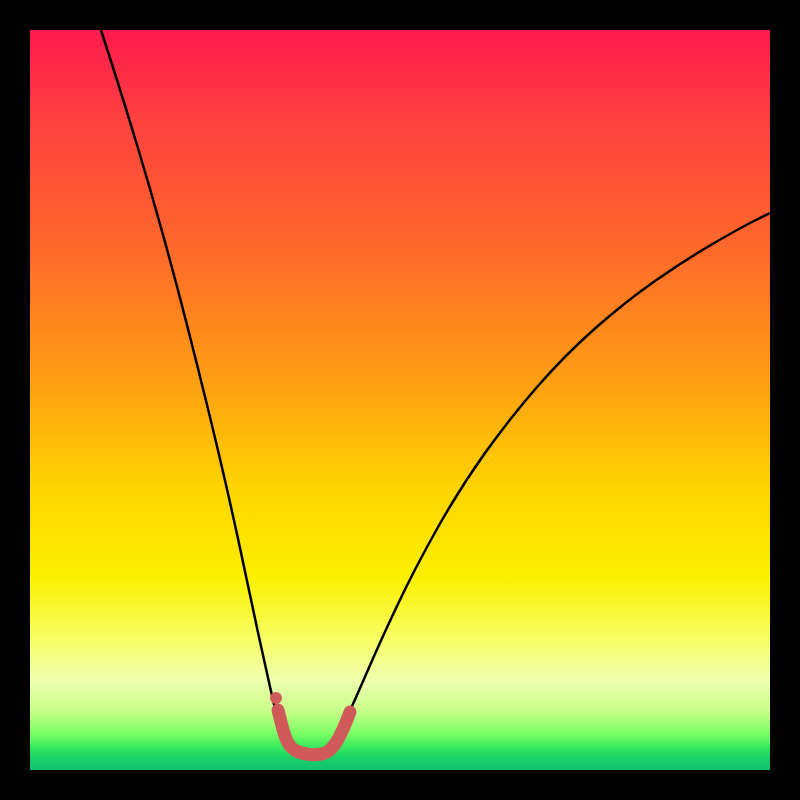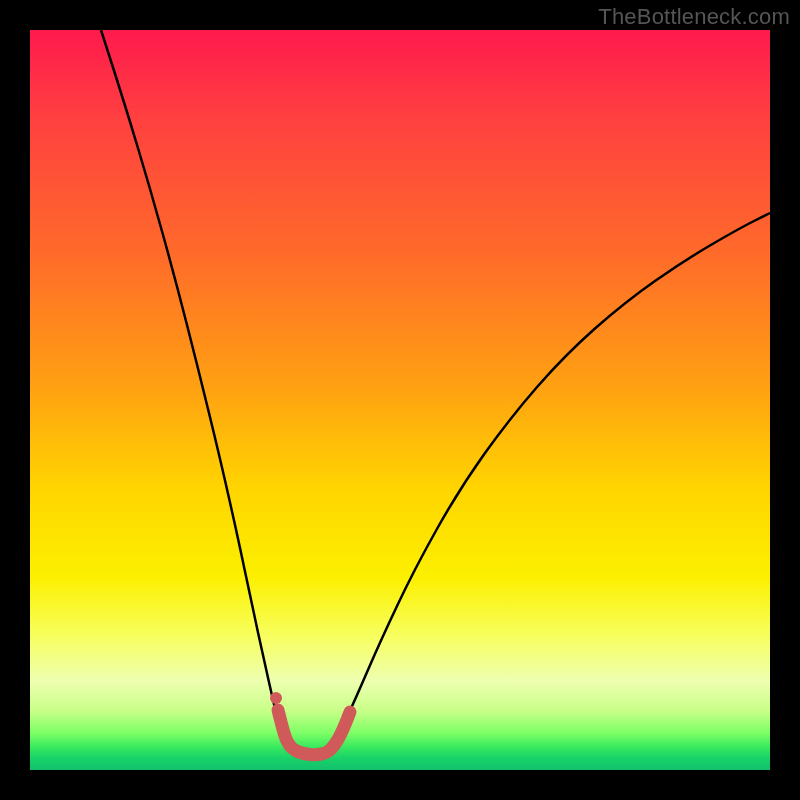--- a/index.html
+++ b/index.html
@@ -58,21 +58,20 @@
     top: 0;
     width: 740px;
     height: 740px;
     overflow: visible;
   }
 </style>
 </head>
 <body>
 
 <div class="frame">
-  <div class="watermark">TheBottleneck.com</div>
   <div class="plot">
     <svg class="curves" viewBox="0 0 740 740">
         <path d="M 71 0 Q 71 0 83 37.5 Q 95 75 107.5 116.5 Q 120 158 132.5 203 Q 145 248 156.5 293 Q 168 338 179 383 Q 190 428 199 468 Q 208 508 215 541.5 Q 222 575 228 602.5 Q 234 630 238.5 650 Q 243 670 246 682.5 Q 249 695 251 701.5 Q 253 708 254.5 712 T 256 716" fill="none" stroke="#000000" stroke-width="2.5" stroke-linejoin="round"></path>
         <path d="M 302 716 Q 302 716 306 709 Q 310 702 317.5 686 Q 325 670 337.5 641 Q 350 612 367.5 575 Q 385 538 407.5 498 Q 430 458 455 423 Q 480 388 507.5 356.5 Q 535 325 565 298.5 Q 595 272 625 251 Q 655 230 682.5 214 Q 710 198 725 190.5 T 740 183" fill="none" stroke="#000000" stroke-width="2.5" stroke-linejoin="round"></path>
         <path d="M 248 680 Q 248 680 250 688 Q 252 696 254 703 Q 256 710 259 714.5 Q 262 719 267.5 721.5 Q 273 724 279.5 724.5 Q 286 725 291.5 724 Q 297 723 301 719 Q 305 715 309 707.5 Q 313 700 316.5 691 T 320 682" fill="none" stroke="#d05a5a" stroke-width="13" stroke-linecap="round" stroke-linejoin="round"></path>
         <circle cx="246" cy="668" r="6" fill="#d05a5a"></circle>
       </svg>
   </div>
 </div>
 

